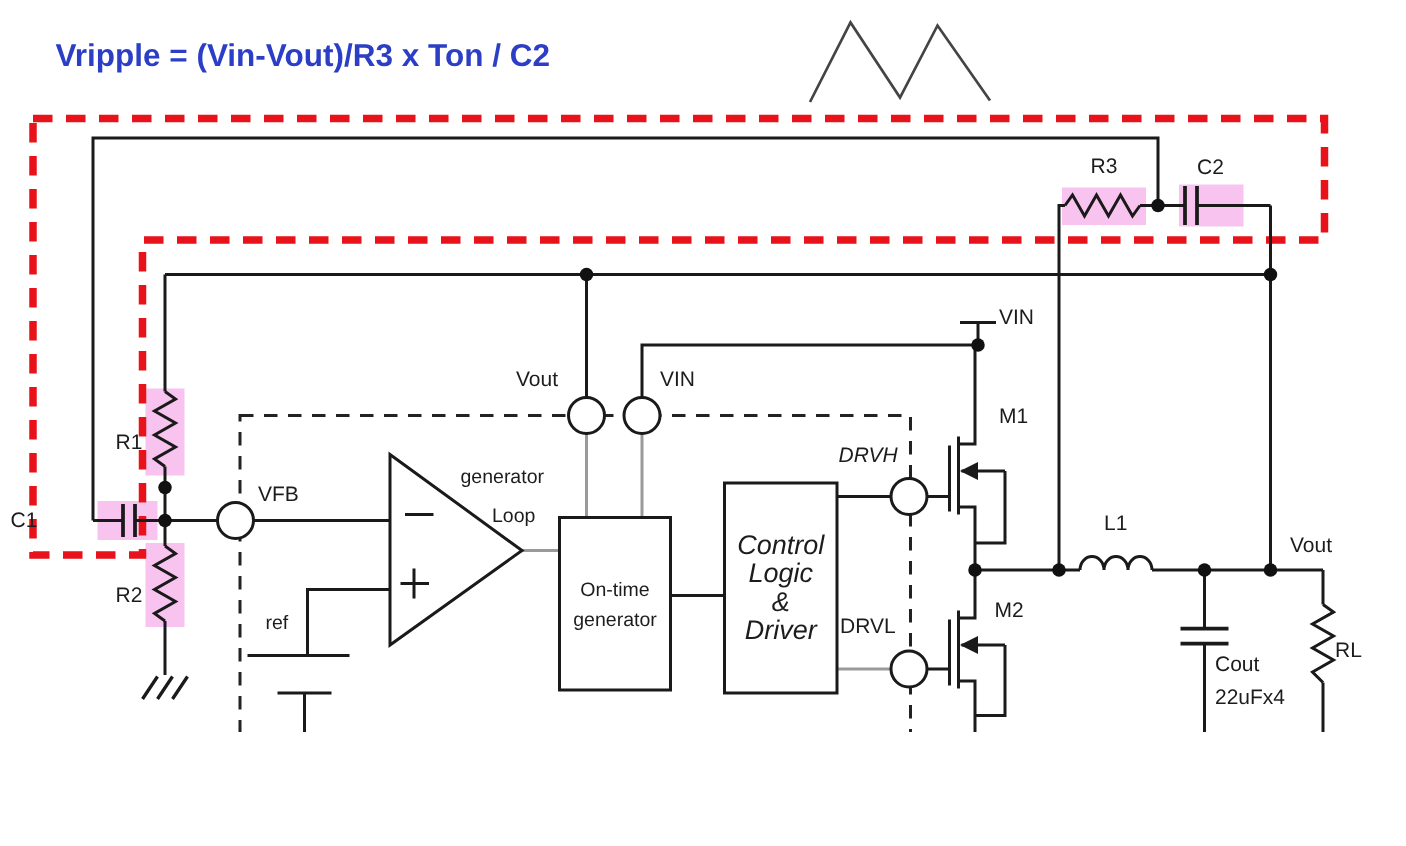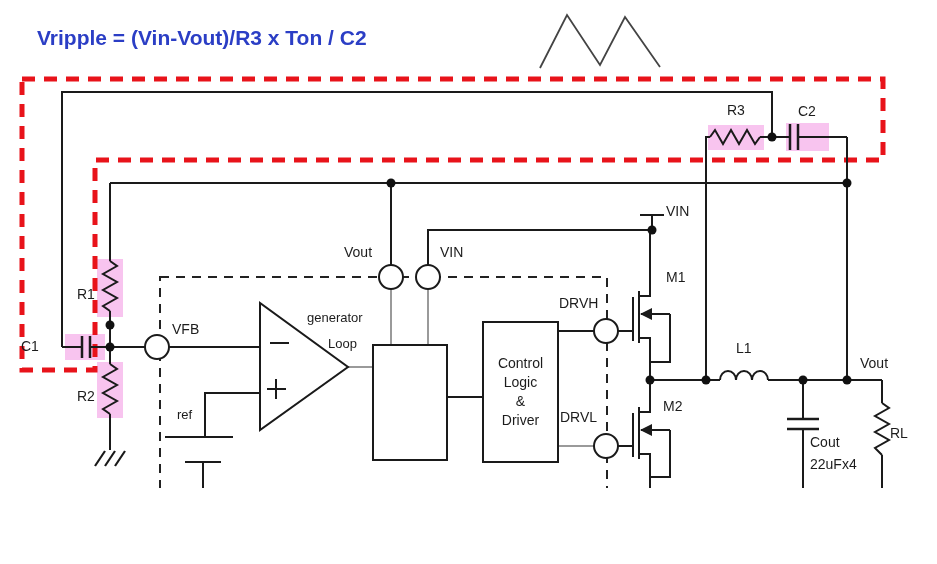--- a/index.html
+++ b/index.html
@@ -19,21 +19,21 @@
   }
   .ceramic{
     position:absolute;left:716px;top:529px;
     font-size:18px;color:#3C55D2;white-space:nowrap;
   }
   .boxtext{
     position:absolute;display:flex;flex-direction:column;align-items:center;justify-content:center;
     text-align:center;color:#1c1c1c;
   }
   #ontime-text{left:373px;top:345px;width:74px;height:115px;font-size:13px;line-height:20px;}
-  #control-text{left:483px;top:322px;width:75px;height:140px;font-size:14px;line-height:19px;}
+  #control-text{left:483px;top:322px;width:75px;height:140px;font-size:18px;line-height:19px;font-style:italic;}
 </style>
 </head>
 <body>
 
 <div id="stage">
 
   <svg width="937" height="564" viewBox="0 0 937 564">
 
     <g fill="#F8C4EF">
       <rect x="97" y="259" width="26" height="58"></rect>
@@ -203,42 +203,46 @@
       <circle cx="847" cy="183" r="4.5"></circle>
         <circle cx="847" cy="380" r="4.5"></circle>
     </g>
   </svg>
 
   <div class="formula">Vripple = (Vin-Vout)/R3 x Ton / C2</div>
 
   <div class="lbl" style="left:727px;top:103px;">R3</div>
   <div class="lbl" style="left:798px;top:104px;">C2</div>
   <div class="lbl" style="left:77px;top:287px;">R1</div>
-  <div class="lbl" style="left:21px;top:339px;">C1</div>
+  <div class="lbl" style="left:7px;top:339px;">C1</div>
   <div class="lbl" style="left:77px;top:389px;">R2</div>
 
   <div class="lbl" style="left:172px;top:322px;">VFB</div>
   <div class="lbl" style="left:344px;top:245px;">Vout</div>
   <div class="lbl" style="left:440px;top:245px;">VIN</div>
-  <div class="lbl" style="left:559px;top:296px;">DRVH</div>
+  <div class="lbl" style="left:559px;top:296px;font-style:italic;">DRVH</div>
   <div class="lbl" style="left:560px;top:410px;">DRVL</div>
 
   <div class="lbl small" style="left:328px;top:290px;margin-top:46px;">Loop</div>
   <div class="lbl small" style="left:307px;top:310px;">generator</div>
   <div class="lbl small" style="left:177px;top:407px;">ref</div>
 
   <div class="lbl" style="left:666px;top:204px;">VIN</div>
   <div class="lbl" style="left:666px;top:270px;">M1</div>
   <div class="lbl" style="left:663px;top:399px;">M2</div>
   <div class="lbl" style="left:736px;top:341px;">L1</div>
   <div class="lbl" style="left:860px;top:356px;">Vout</div>
   <div class="lbl" style="left:810px;top:435px;">Cout</div>
   <div class="lbl" style="left:810px;top:457px;">22uFx4</div>
   <div class="lbl" style="left:890px;top:426px;">RL</div>
 
+  <div class="boxtext" id="ontime-text">
+    <span>On-time</span>
+    <span>generator</span>
+  </div>
   <div class="boxtext" id="control-text">
     <span>Control</span>
     <span>Logic</span>
     <span>&amp;</span>
     <span>Driver</span>
   </div>
 
 </div>
 
 </body></html>

